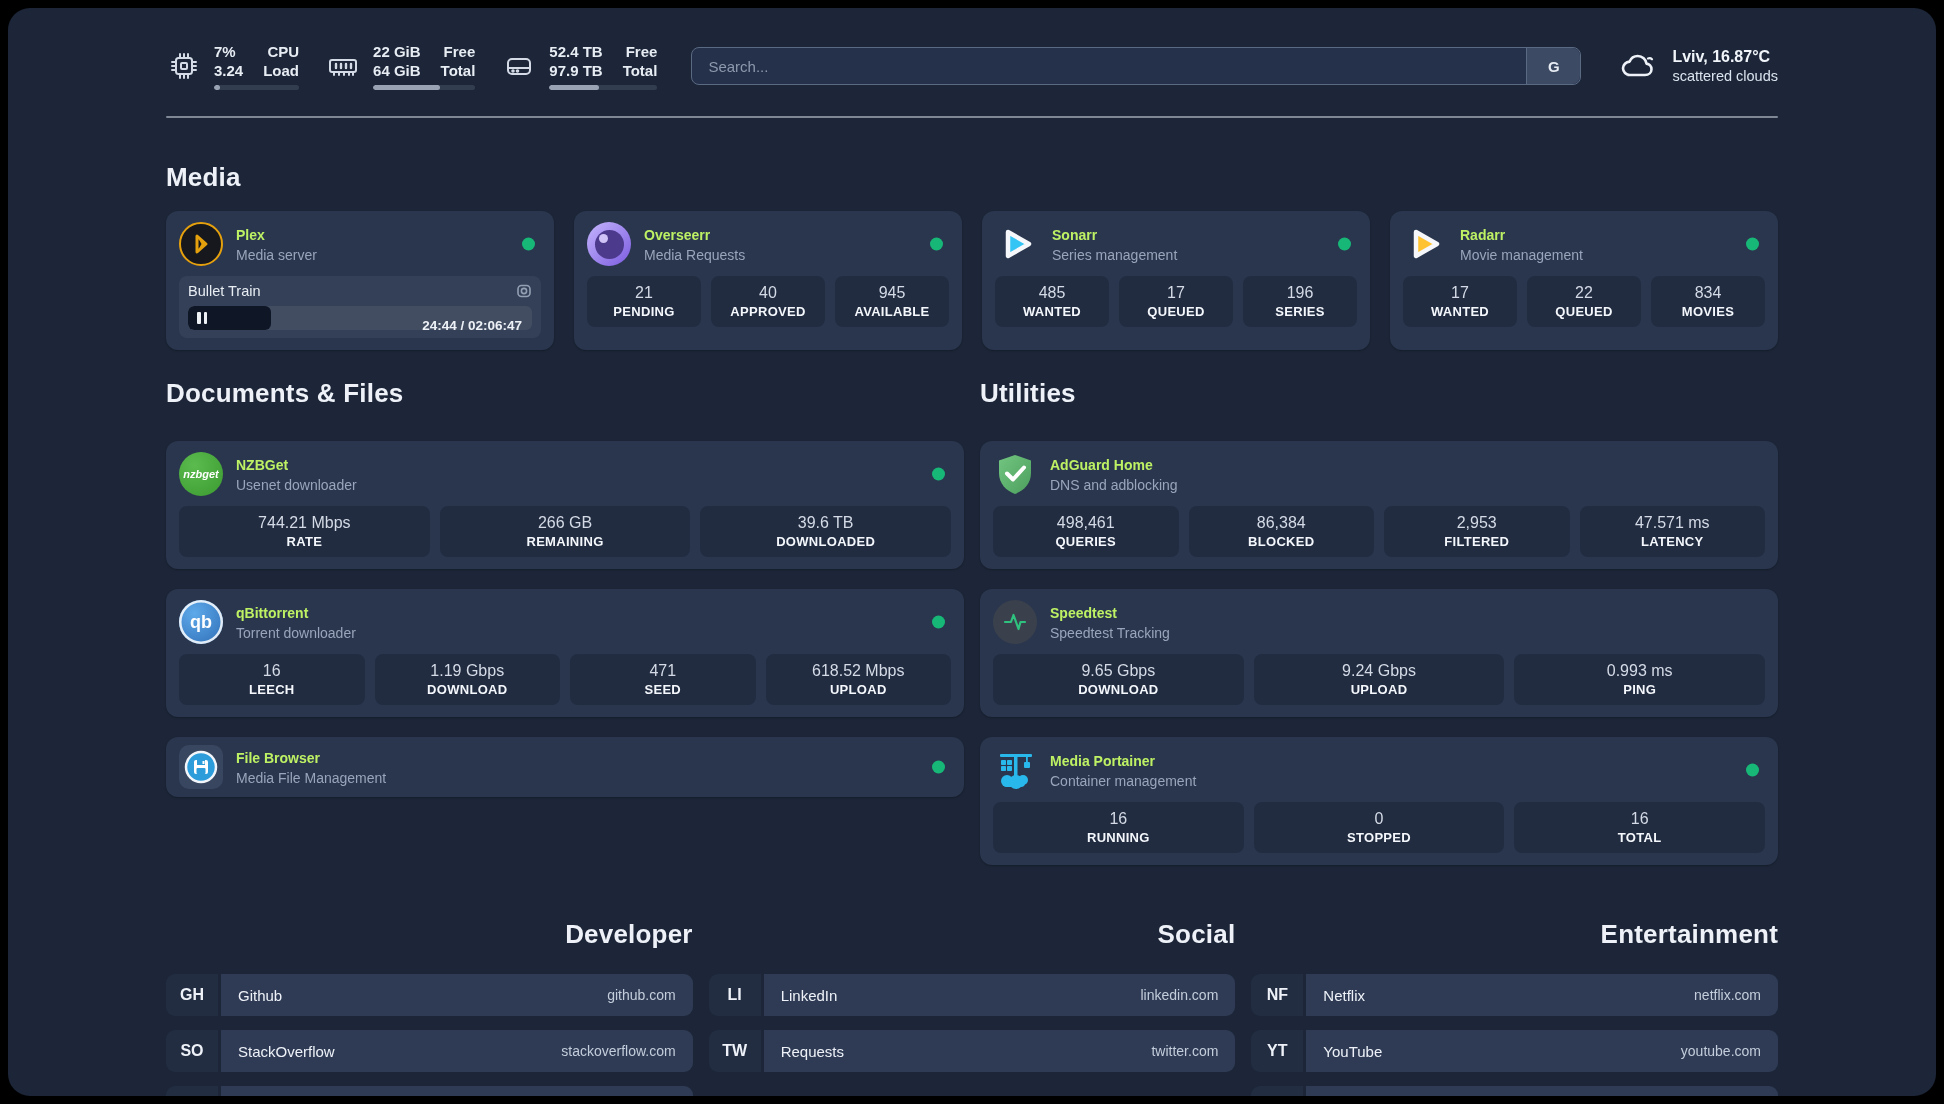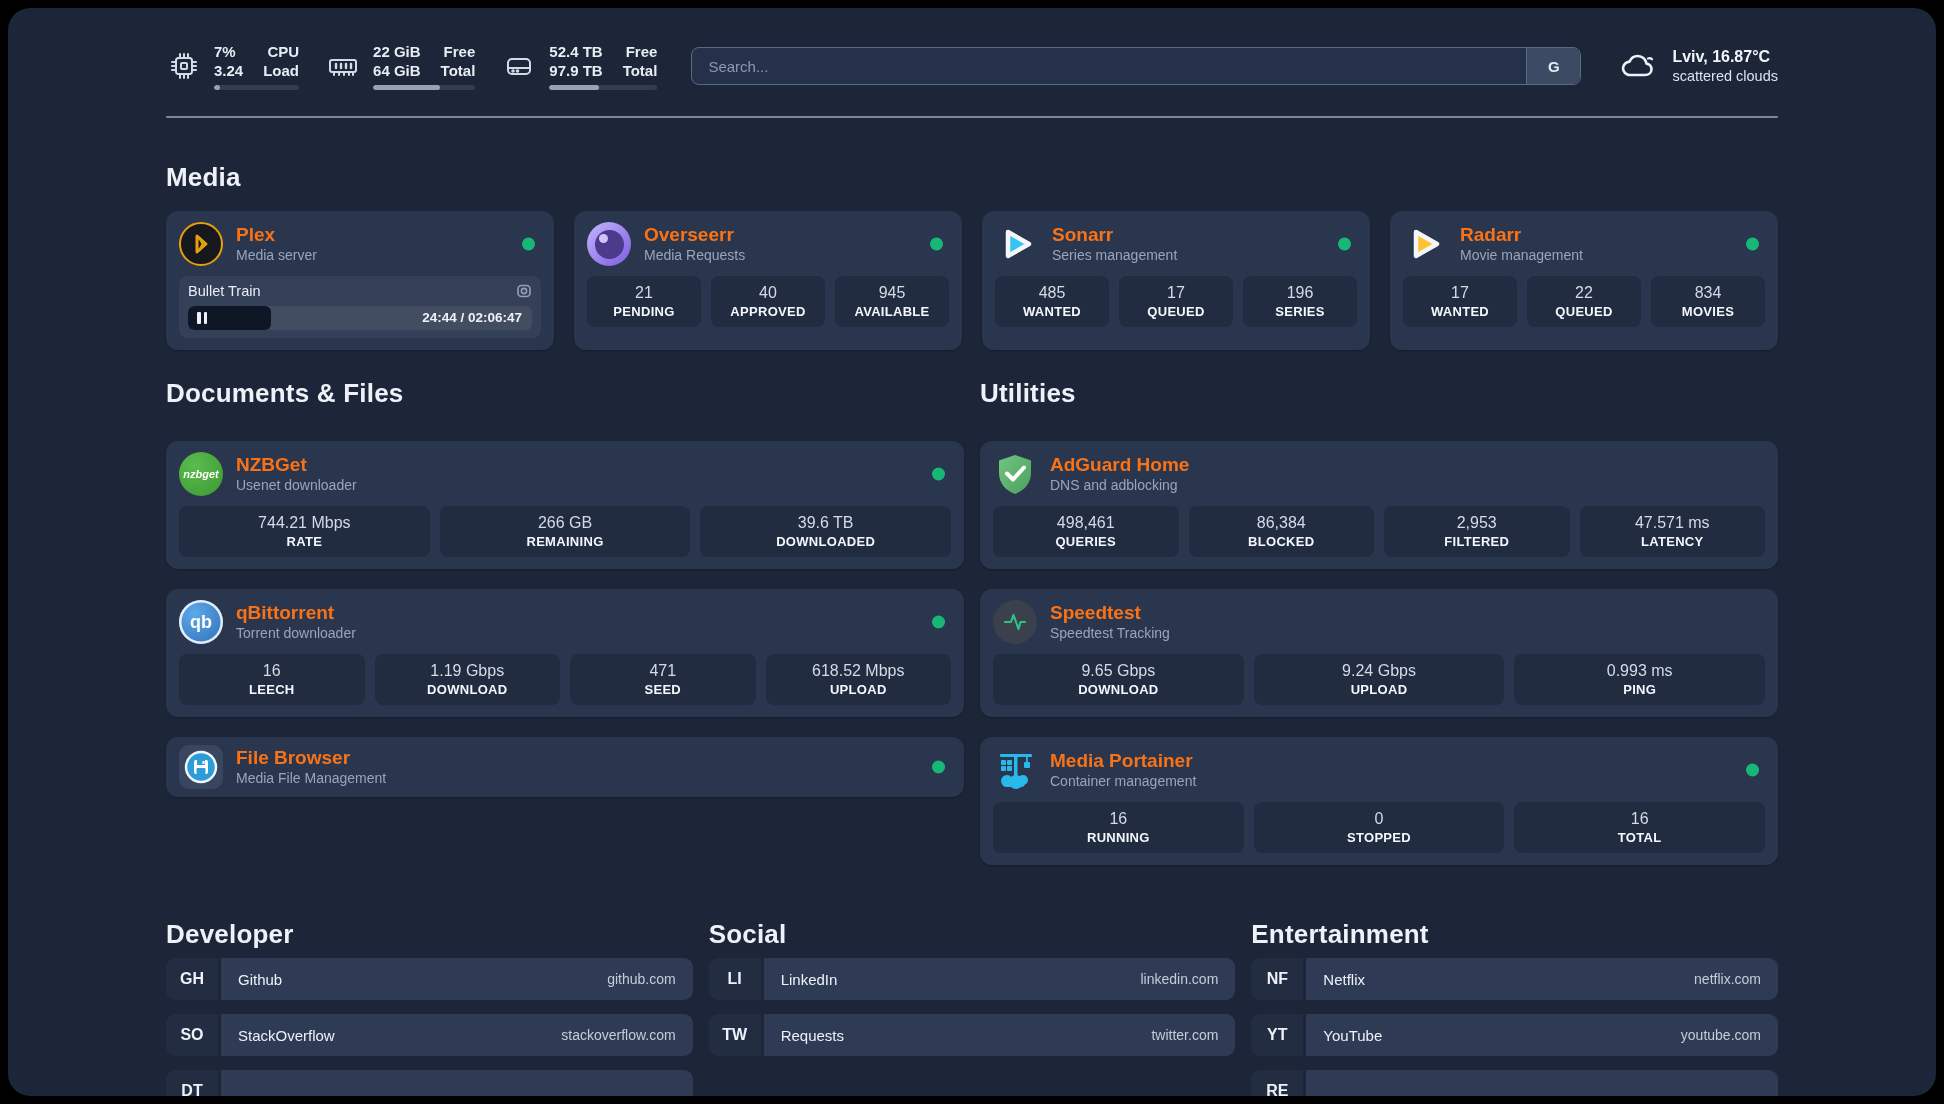--- a/index.html
+++ b/index.html
@@ -29,45 +29,45 @@
   .weather-cond { font-size:14.5px; color:#dbe3ee; line-height:19px; }
   .divider { margin-top:26px; height:2px; background:rgba(226,232,240,0.5); border-radius:1px; }
   
   .section-title { font-size:26px; font-weight:600; color:#eef2f8; letter-spacing:.2px; }
   .media-section { margin-top:44px; }
   .media-row { margin-top:18px; display:grid; grid-template-columns:repeat(4,1fr); gap:20px; }
   .card { background:#2a364e; border-radius:12px; padding:11px 13px 12px; position:relative; box-shadow:0 1px 2px rgba(0,0,0,0.25); }
   .card-header { display:flex; align-items:center; gap:13px; position:relative; min-height:44px; }
   .app-icon { width:44px; height:44px; flex:none; position:relative; }
   .card-titles { display:flex; flex-direction:column; }
-  .card-name { font-size:19px; font-weight:600; color:#f97316; line-height:22px; }
+  .card-name { font-size:14px; font-weight:600; color:#bef264; line-height:22px; }
   .card-desc { font-size:14px; color:#99a5ba; line-height:18px; }
   .status-dot { position:absolute; right:6px; top:50%; transform:translateY(-50%); width:13px; height:13px; border-radius:50%; }
   .tiles { display:flex; gap:10px; margin-top:10px; }
   .tile { flex:1; background:#212c41; border-radius:8px; padding:6px 6px 7px; text-align:center; }
   .tile-value { font-size:16px; color:#d4dbe6; line-height:21px; }
   .tile-label { font-size:13px; font-weight:700; color:#f4f7fb; line-height:17px; letter-spacing:.3px; }
   
   .player { margin-top:10px; background:rgba(255,255,255,0.05); border-radius:8px; padding:7px 9px 8px; }
   .player-top { display:flex; align-items:center; justify-content:space-between; }
   .player-title { font-size:14.5px; color:#e8edf4; }
   .player-track { margin-top:7px; position:relative; height:24px; background:rgba(255,255,255,0.07); border-radius:6px; overflow:hidden; }
   .player-fill { position:absolute; left:0; top:0; bottom:0; background:#0f1727; border-radius:6px; }
   .pause-glyph { position:absolute; left:9px; top:6px; display:flex; gap:3px; }
   .pause-glyph i { display:block; width:3.5px; height:12px; background:#eef2f7; border-radius:1px; }
-  .player-time { position:absolute; right:10px; top:0; line-height:24px; font-size:13.5px; font-weight:700; color:#eef2f7; }
+  .player-time { position:absolute; right:10px; top:8px; line-height:24px; font-size:13.5px; font-weight:700; color:#eef2f7; }
   
   .two-col { margin-top:28px; display:grid; grid-template-columns:1fr 1fr; gap:16px; }
   .col .section-title { margin-bottom:16px; }
   .col .card { margin-bottom:20px; }
   .col .card:last-child { margin-bottom:0; }
   .card.slim { padding:8px 13px; }
   
   .bookmarks { margin-top:54px; display:grid; grid-template-columns:repeat(3,1fr); gap:16px; }
-  .bm-title { margin-bottom:8px; }
+  .bm-title { margin-bottom:24px;text-align:right; }
   .bm-row { display:flex; height:42px; margin-bottom:14px; cursor:pointer; }
   .bm-abbr { width:52px; flex:none; background:#222d42; border-radius:9px 0 0 9px; display:flex; align-items:center; justify-content:center; font-size:16px; font-weight:600; color:#eef2f8; margin-right:3px; }
   .bm-pill { flex:1; background:#2f3b55; border-radius:0 9px 9px 0; display:flex; align-items:center; justify-content:space-between; padding:0 17px; }
   .bm-name { font-size:15px; color:#eef2f8; }
   .bm-url { font-size:14px; color:#c3cddb; }
   
   .circle-icon { width:44px; height:44px; border-radius:50%; display:flex; align-items:center; justify-content:center; }
 </style>
 </head>
 <body>

